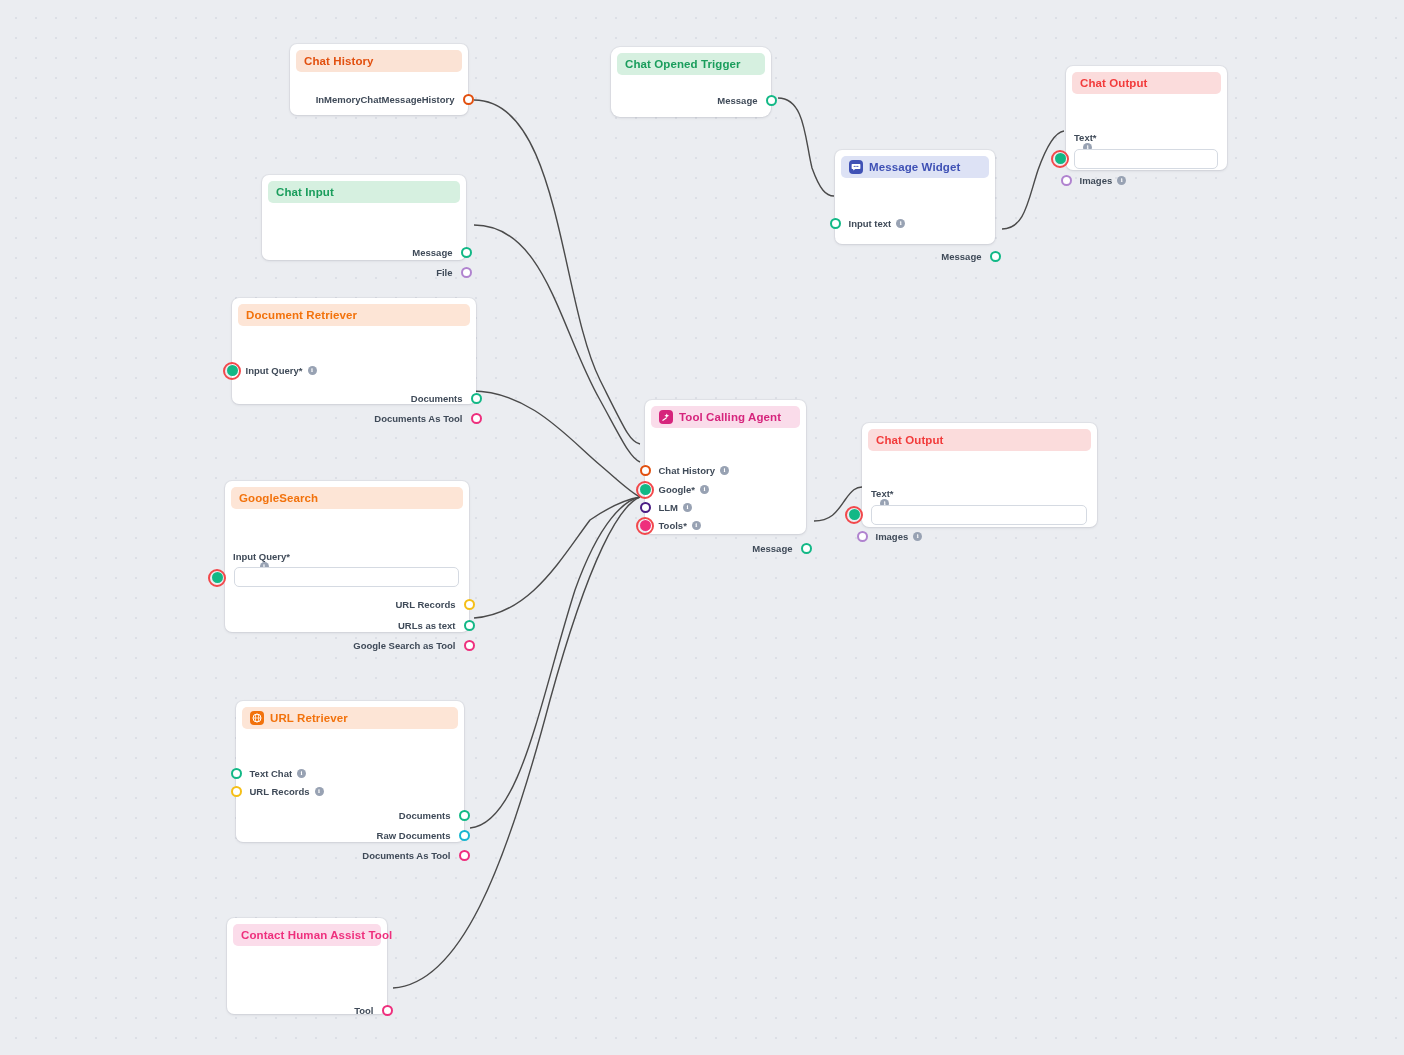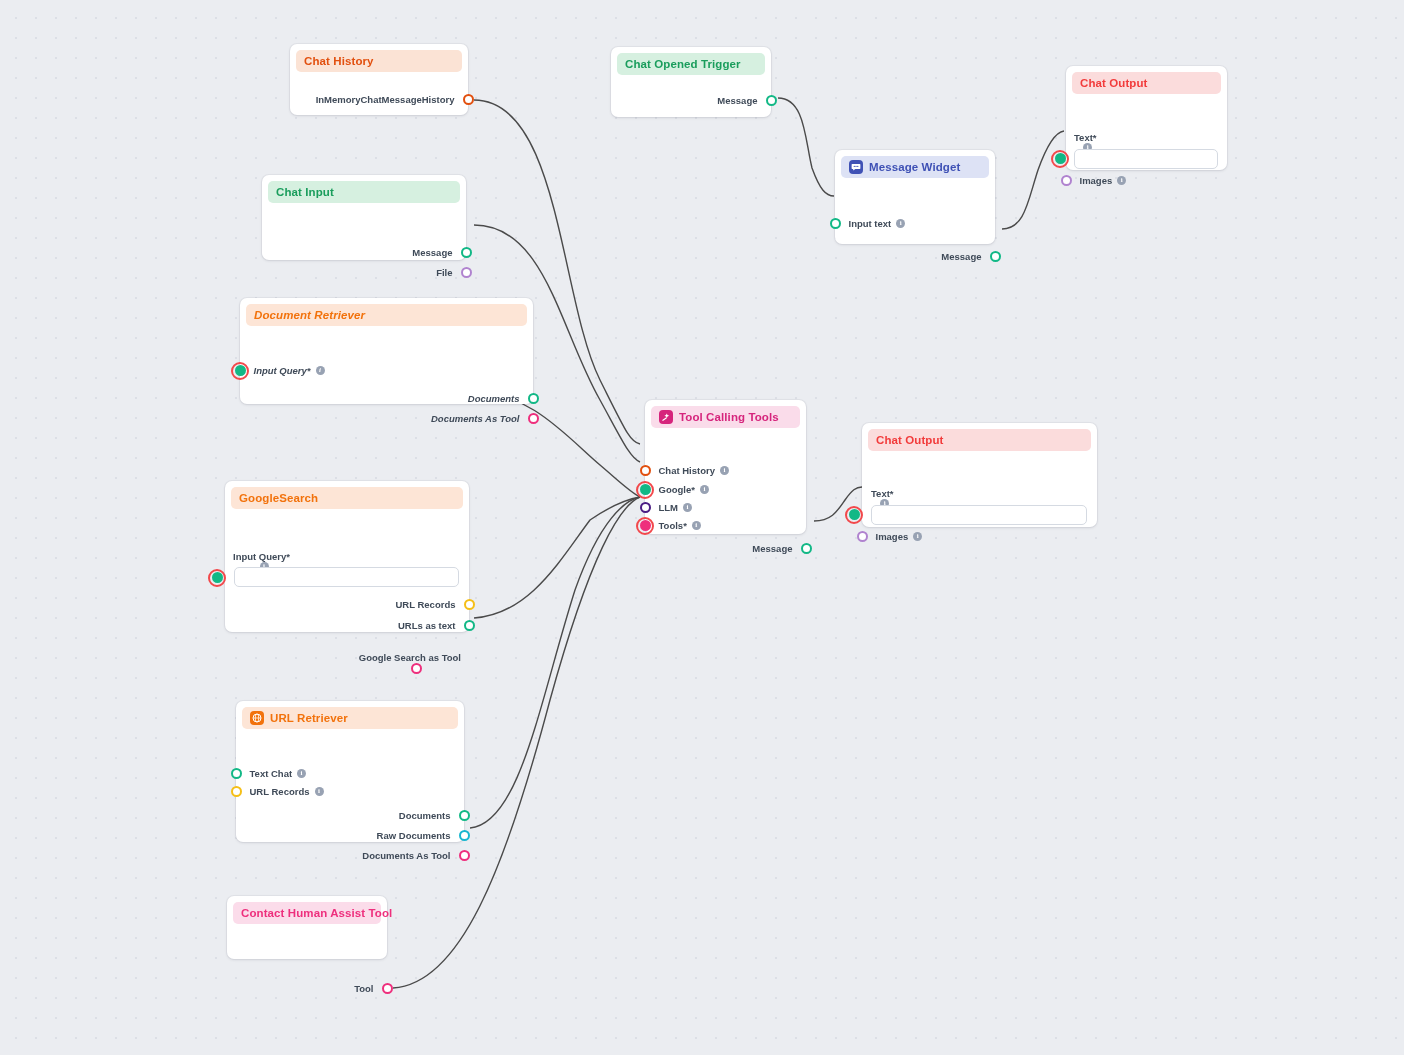--- a/index.html
+++ b/index.html
@@ -168,21 +168,21 @@
       <span>Chat History</span>
     </div>
     <div class="node-body">
       <div class="row out" style="top:22px; right:0;">
         <span class="lbl">InMemoryChatMessageHistory</span>
         <span class="port out orange"></span>
       </div>
     </div>
   </div>
 
-  <div class="node" style="left:611px; top:47px; width:160px; height:70px;">
+  <div class="node" style="left:611px; top:47px; width:160px; height:70px;border-radius:9px;">
     <div class="node-header" style="background:#d6f0e0; color:#1a9d5c;">
       <span>Chat Opened Trigger</span>
     </div>
     <div class="node-body">
       <div class="row out" style="top:20px; right:0;">
         <span class="lbl">Message</span>
         <span class="port out green"></span>
       </div>
     </div>
   </div>
@@ -240,21 +240,21 @@
         <span class="lbl">Input text</span>
         <span class="info">i</span>
       </div>
       <div class="row out" style="top:73px; right:0;">
         <span class="lbl">Message</span>
         <span class="port out green"></span>
       </div>
     </div>
   </div>
 
-  <div class="node" style="left:240px; top:298px; width:293px; height:106px;font-style:italic;">
+  <div class="node" style="left:232px; top:298px; width:244px; height:106px;">
     <div class="node-header" style="background:#fde5d6; color:#f2720c;">
       <span>Document Retriever</span>
     </div>
     <div class="node-body">
       <div class="row in" style="top:39px; left:0;">
         <span class="port in green req filled fill-green"></span>
         <span class="lbl">Input Query*</span>
         <span class="info">i</span>
       </div>
       <div class="row out" style="top:67px; right:0;">
@@ -280,36 +280,36 @@
       <input class="field-input" style="left: 9px; top: 58px; width: 225px;" placeholder="">
       <span class="port in green req filled fill-green field-port" style="left:-8px; top:63px;"></span>
       <div class="row out" style="top:90px; right:0;">
         <span class="lbl">URL Records</span>
         <span class="port out yellow"></span>
       </div>
       <div class="row out" style="top:111px; right:0;">
         <span class="lbl">URLs as text</span>
         <span class="port out green"></span>
       </div>
-      <div class="row out" style="top:144px; right:0;flex-direction:column;">
+      <div class="row out" style="top:131px; right:0;">
         <span class="lbl">Google Search as Tool</span>
         <span class="port out pink"></span>
       </div>
     </div>
   </div>
 
   <div class="node" style="left:645px; top:400px; width:161px; height:134px;">
     <div class="node-header" style="background:#fadcea; color:#d6247c;">
       <span class="hdr-icon" style="background:#d6247c;">
         <svg width="10" height="10" viewBox="0 0 16 16">
           <path fill="#fff" d="M9.2 2.2l1.2 2.6 2.6 1.2-2.6 1.2-1.2 2.6L8 7.2 5.4 6 8 4.8z"></path>
           <rect x="1.6" y="10.6" width="8.2" height="1.8" rx="0.9" fill="#fff" transform="rotate(-35 5.7 11.5)"></rect>
         </svg>
       </span>
-      <span>Tool Calling Tools</span>
+      <span>Tool Calling Agent</span>
     </div>
     <div class="node-body">
       <div class="row in" style="top:37px; left:0;">
         <span class="port in orange"></span>
         <span class="lbl">Chat History</span>
         <span class="info">i</span>
       </div>
       <div class="row in" style="top:56px; left:0;">
         <span class="port in green req filled fill-green"></span>
         <span class="lbl">Google*</span>
@@ -381,21 +381,21 @@
         <span class="lbl">Raw Documents</span>
         <span class="port out cyan"></span>
       </div>
       <div class="row out" style="top:121px; right:0;">
         <span class="lbl">Documents As Tool</span>
         <span class="port out pink"></span>
       </div>
     </div>
   </div>
 
-  <div class="node" style="left:227px; top:896px; width:160px; height:63px;">
+  <div class="node" style="left:227px; top:918px; width:160px; height:96px;">
     <div class="node-header" style="background:#fbdcea; color:#ee2f7d;">
       <span>Contact Human Assist Tool</span>
     </div>
     <div class="node-body">
       <div class="row out" style="top:59px; right:0;margin-left:32px;">
         <span class="lbl">Tool</span>
         <span class="port out pink"></span>
       </div>
     </div>
   </div>

